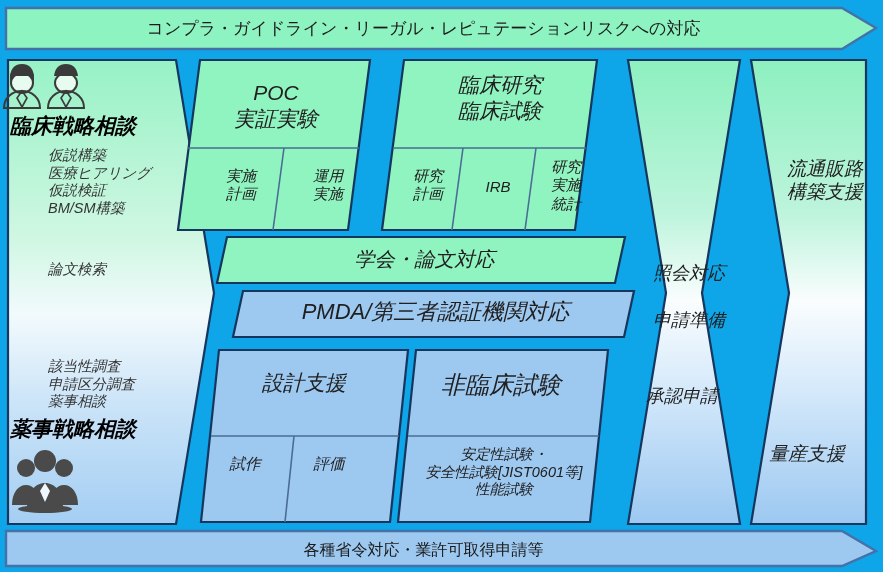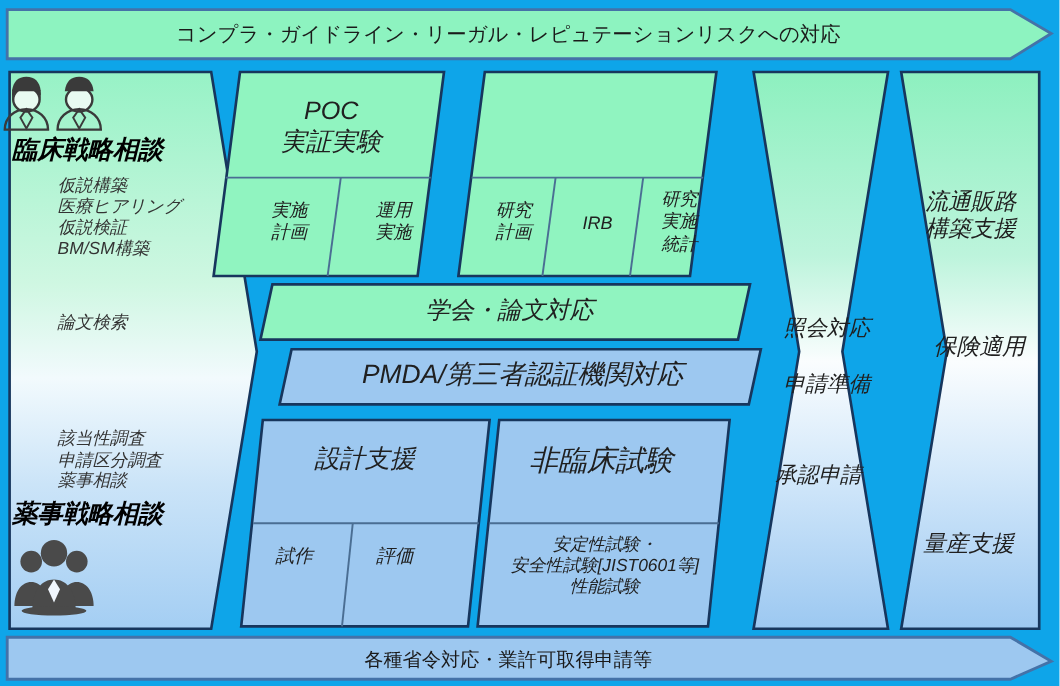--- a/index.html
+++ b/index.html
@@ -170,20 +170,22 @@
 
   <div class="lbl bold" style="top:416px; left:10px; width:160px; font-size:21px; text-align:left;">薬事戦略相談</div>
 
   <div class="lbl" style="top:80px; left:196px; width:160px; font-size:21px;">POC
 実証実験</div>
   <div class="lbl" style="top:167px; left:205px; width:72px; font-size:15px;">実施
 計画</div>
   <div class="lbl" style="top:167px; left:292px; width:72px; font-size:15px;">運用
 実施</div>
 
+  <div class="lbl" style="top:72px; left:410px; width:180px; font-size:21px;">臨床研究
+臨床試験</div>
   <div class="lbl" style="top:167px; left:396px; width:64px; font-size:15px;">研究
 計画</div>
   <div class="lbl" style="top:178px; left:466px; width:64px; font-size:15px;">IRB</div>
   <div class="lbl" style="top:158px; left:537px; width:58px; font-size:15px;">研究
 実施
 統計</div>
 
   <div class="lbl" style="top:247px; left:227px; width:395px; font-size:20px;">学会・論文対応</div>
   <div class="lbl" style="top:299px; left:243px; width:385px; font-size:22px;">PMDA/第三者認証機関対応</div>
 
@@ -193,18 +195,17 @@
 
   <div class="lbl" style="top:370px; left:411px; width:180px; font-size:24px;">非臨床試験</div>
   <div class="lbl" style="top:446px; left:404px; width:200px; font-size:14.5px; text-align:center;">安定性試験・
 安全性試験[JIST0601等]
 性能試験</div>
 
   <div class="lbl" style="top:239px; left:641px; width:96px; font-size:18px;margin-top:24px;">照会対応</div>
   <div class="lbl" style="top:310px; left:641px; width:96px; font-size:18px;">申請準備</div>
   <div class="lbl" style="top:386px; left:634px; width:96px; font-size:18px;">承認申請</div>
 
-  <div class="lbl" style="top:157px; left:755px; width:108px; font-size:19px;">流通販路
+  <div class="lbl" style="top:157px; left:755px; width:108px; font-size:19px;text-align:right;">流通販路
 構築支援</div>
-  <div class="lbl" style="top:278px; left:764px; width:104px; font-size:19px;">保険適用</div>
   <div class="lbl" style="top:442px; left:755px; width:104px; font-size:19px;">量産支援</div>
 
 </div>
 
 </body></html>

